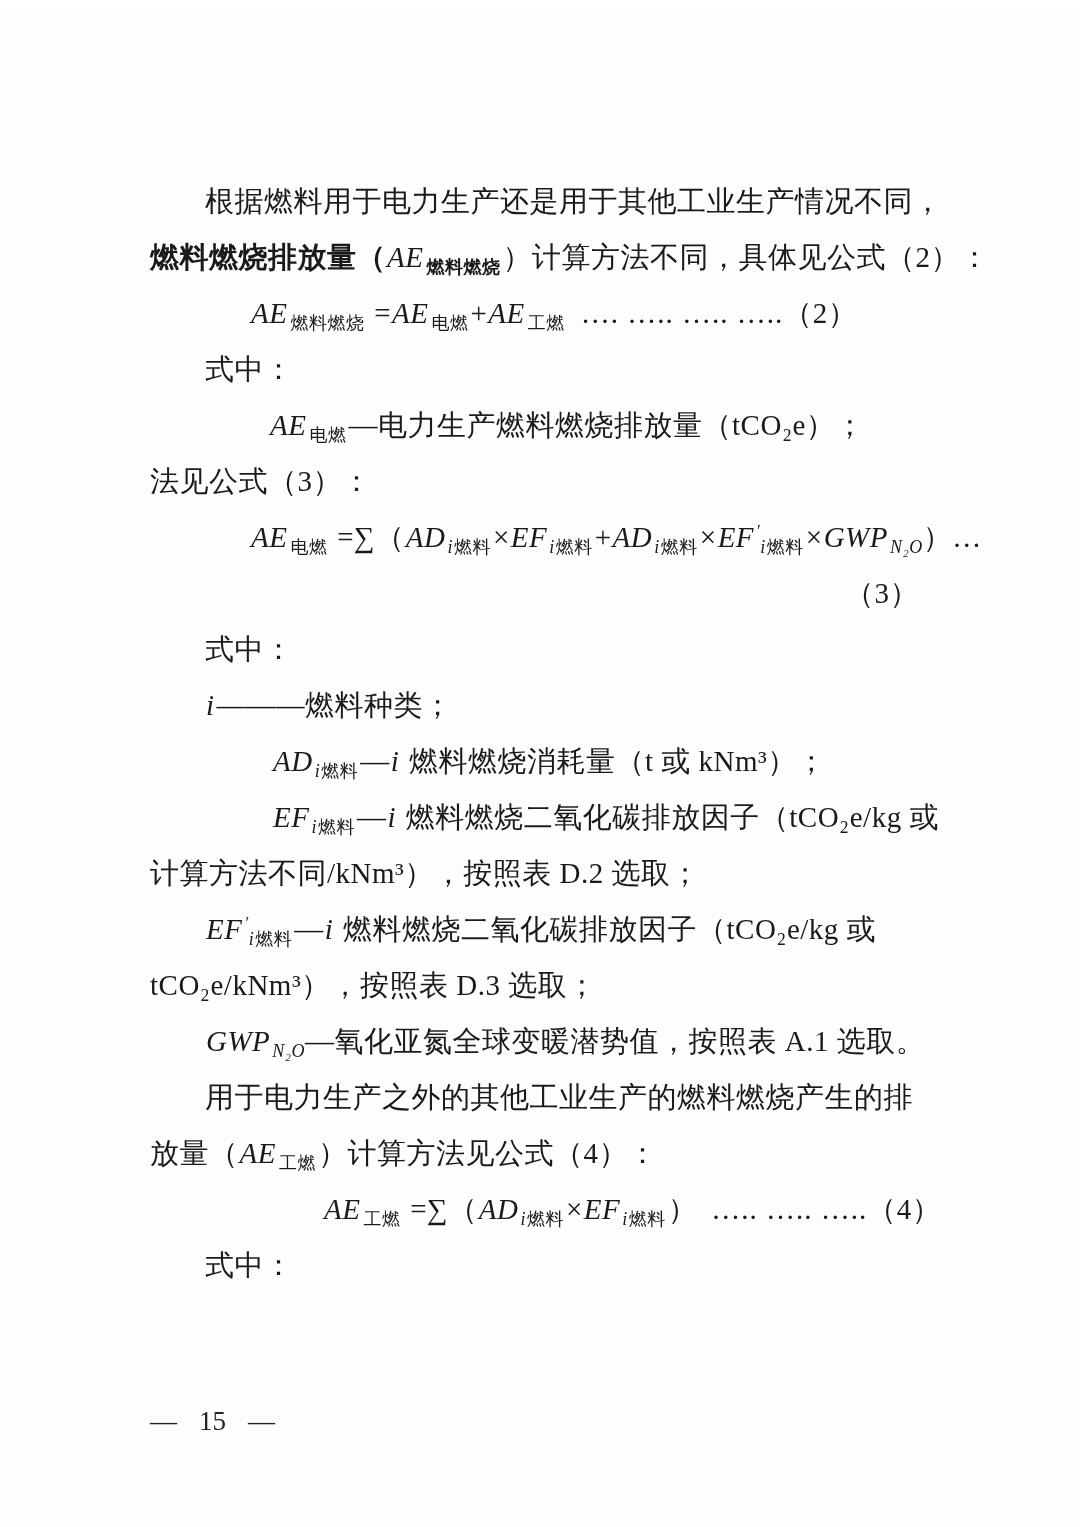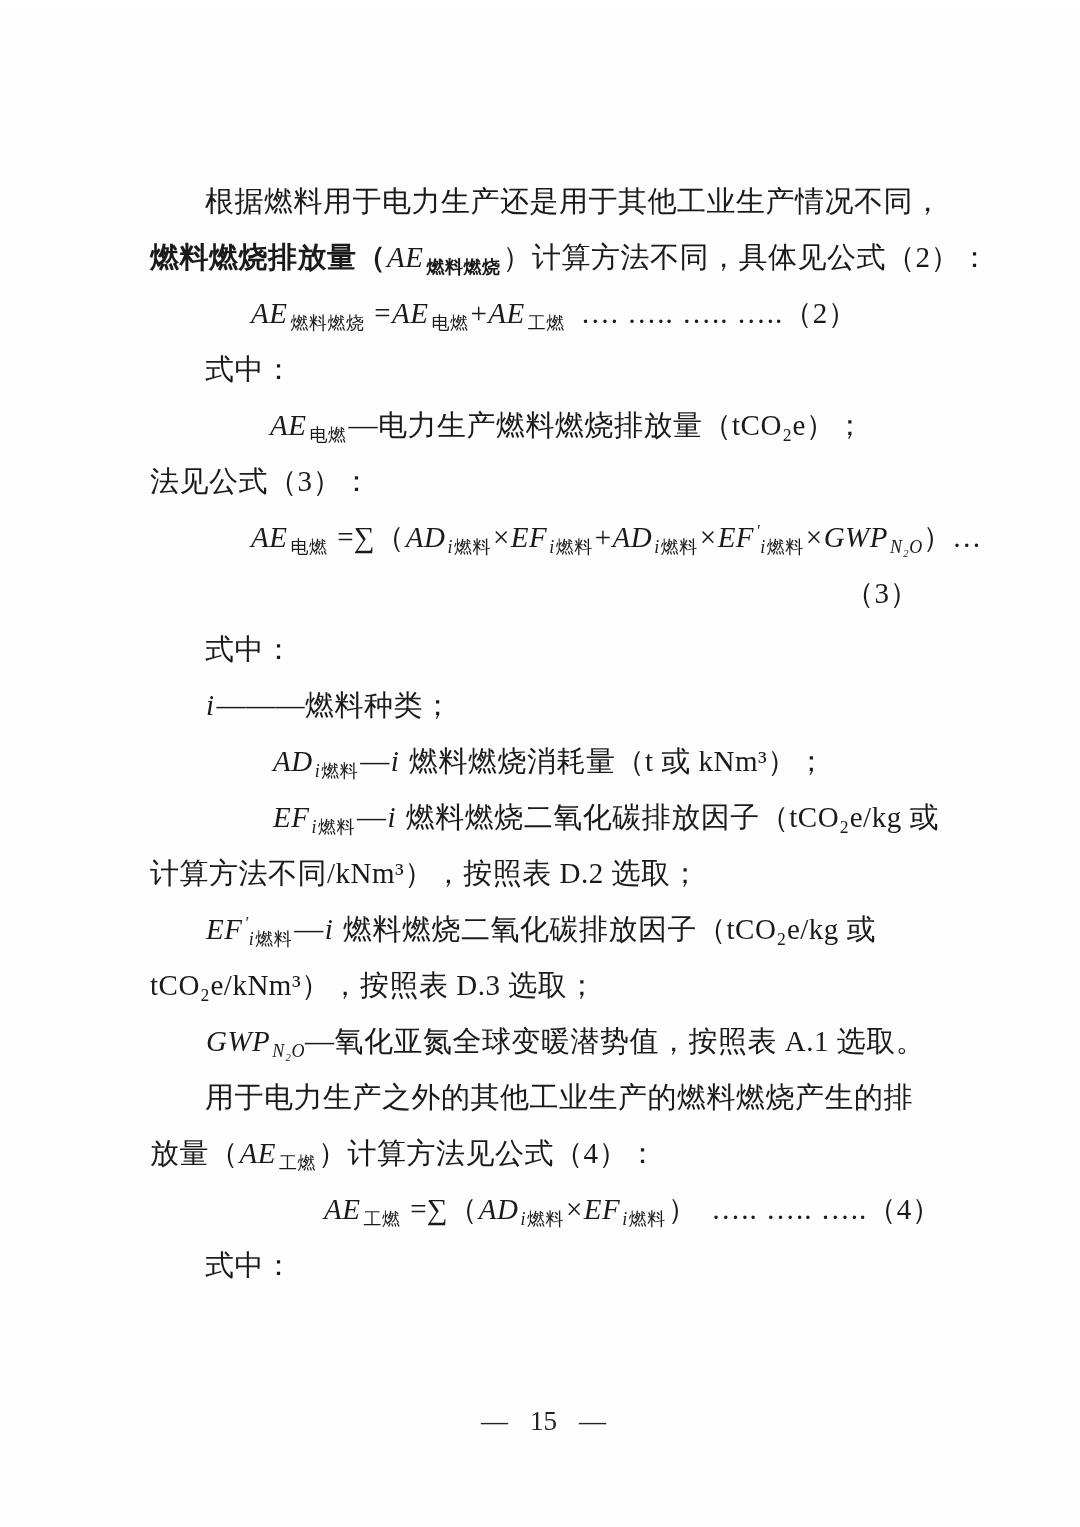--- a/index.html
+++ b/index.html
@@ -35,21 +35,21 @@
   .run-bcn{font-weight:bold;}
   .run-it{font-style:italic;padding:0 2px 0 1px;}
   .run-sub{font-size:18px;vertical-align:-6px;line-height:1;padding:0 2px 0 1px;}
   .run-bsub{font-size:18px;vertical-align:-6px;line-height:1;font-weight:bold;padding:0 2px 0 1px;}
   .run-subit{font-size:18px;vertical-align:-6px;line-height:1;font-style:italic;}
   .run-sup{font-size:17px;vertical-align:11px;line-height:1;font-style:italic;}
   .run-dots{margin-left:14px;letter-spacing:1px;}
   .footer{
     position:absolute;
     top:1392px;left:150px;width:787px;
-    text-align:center;
+    text-align:left;
     font-size:27px;
     line-height:40px;
     color:#222;
   }
   .footer .num{padding:0 22px;}
 </style>
 </head>
 <body>
 
 <div class="page">

